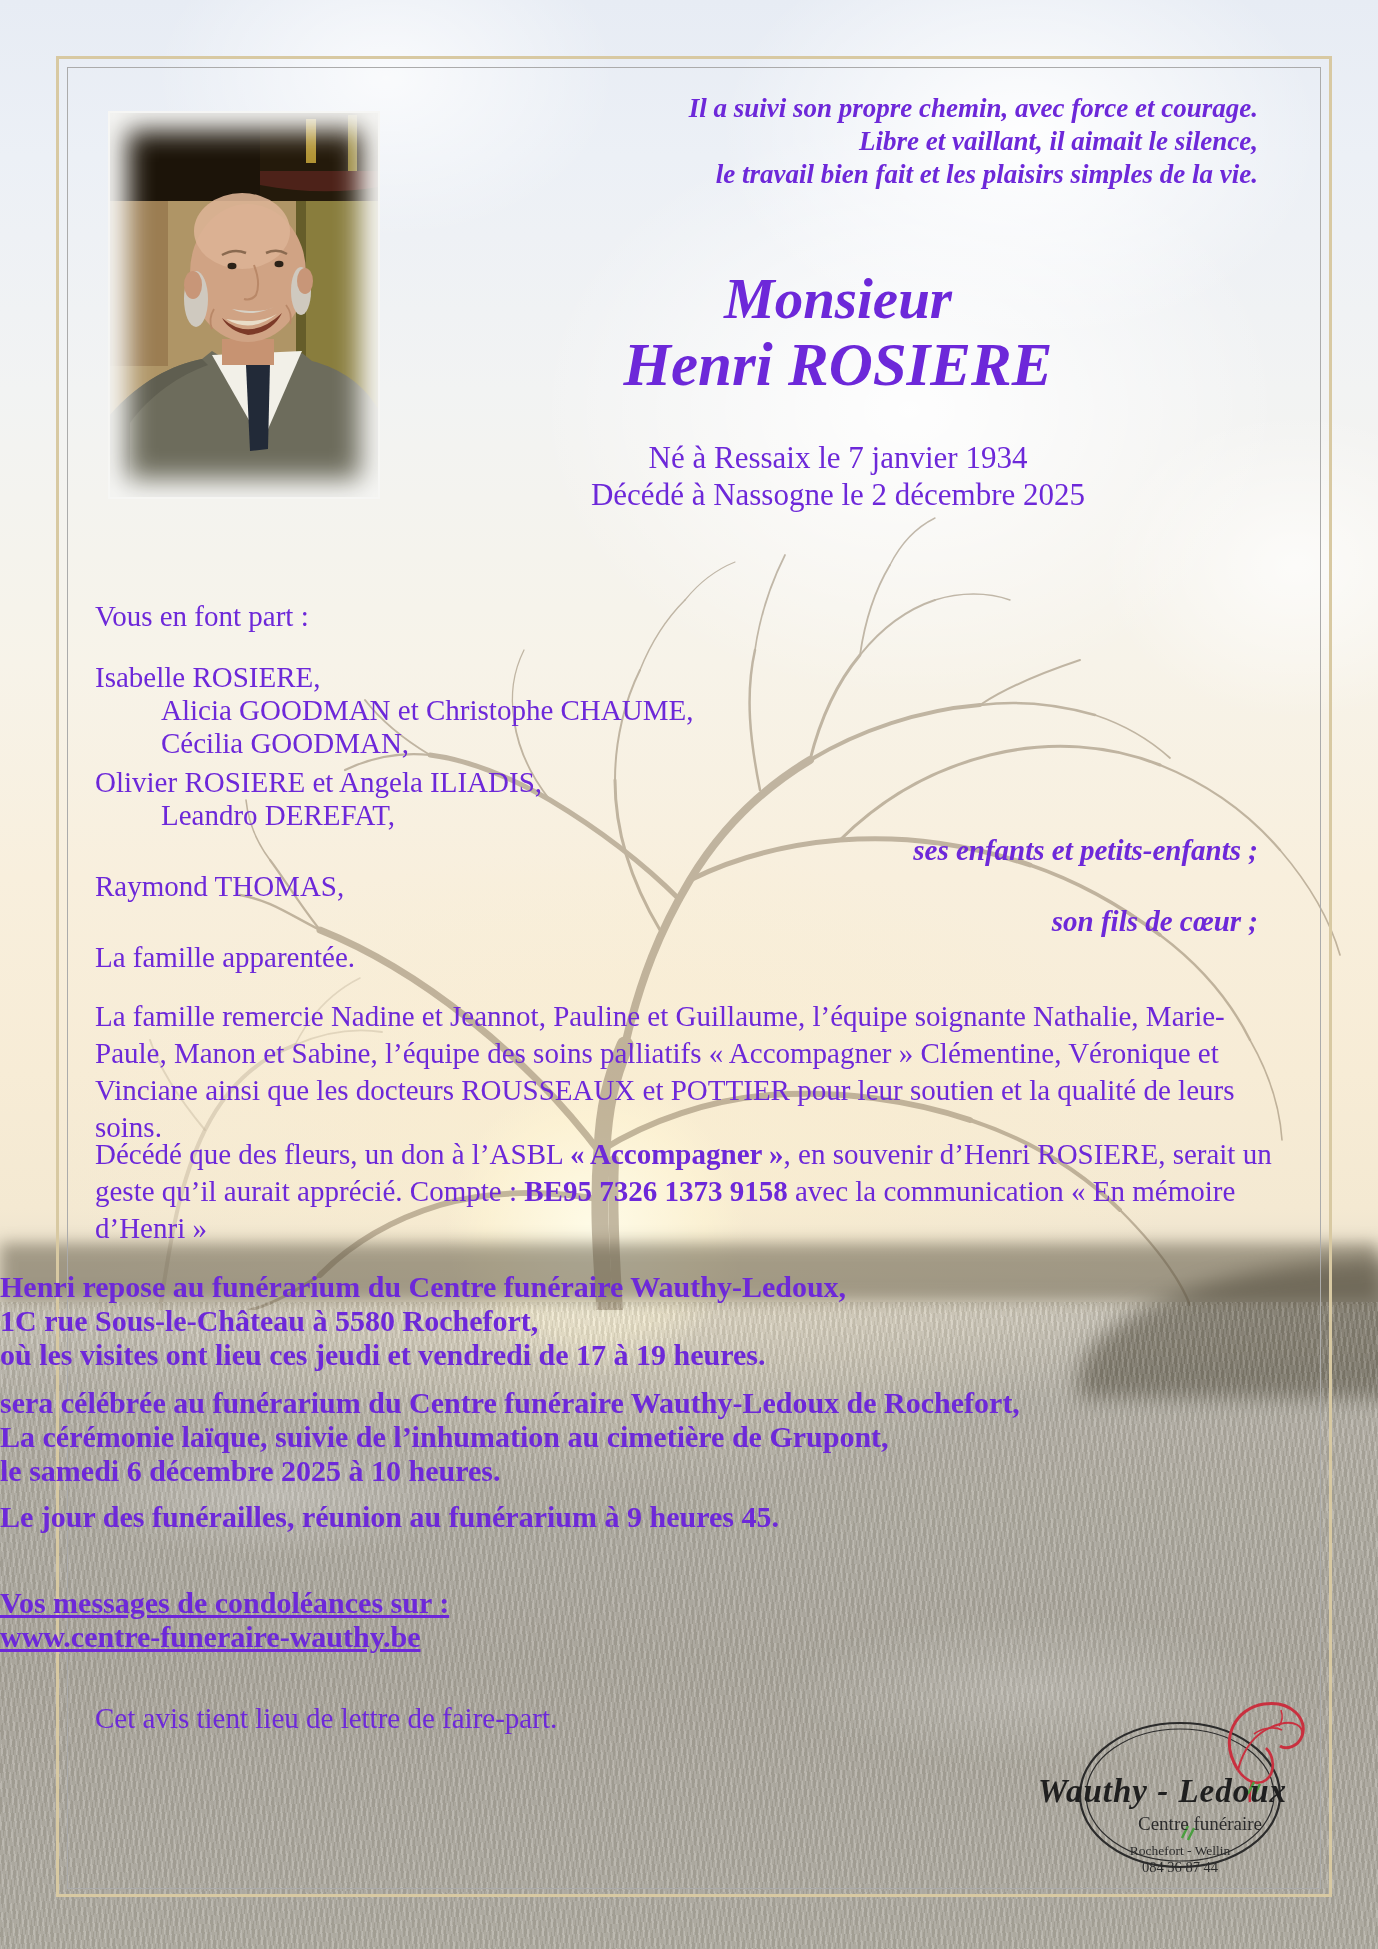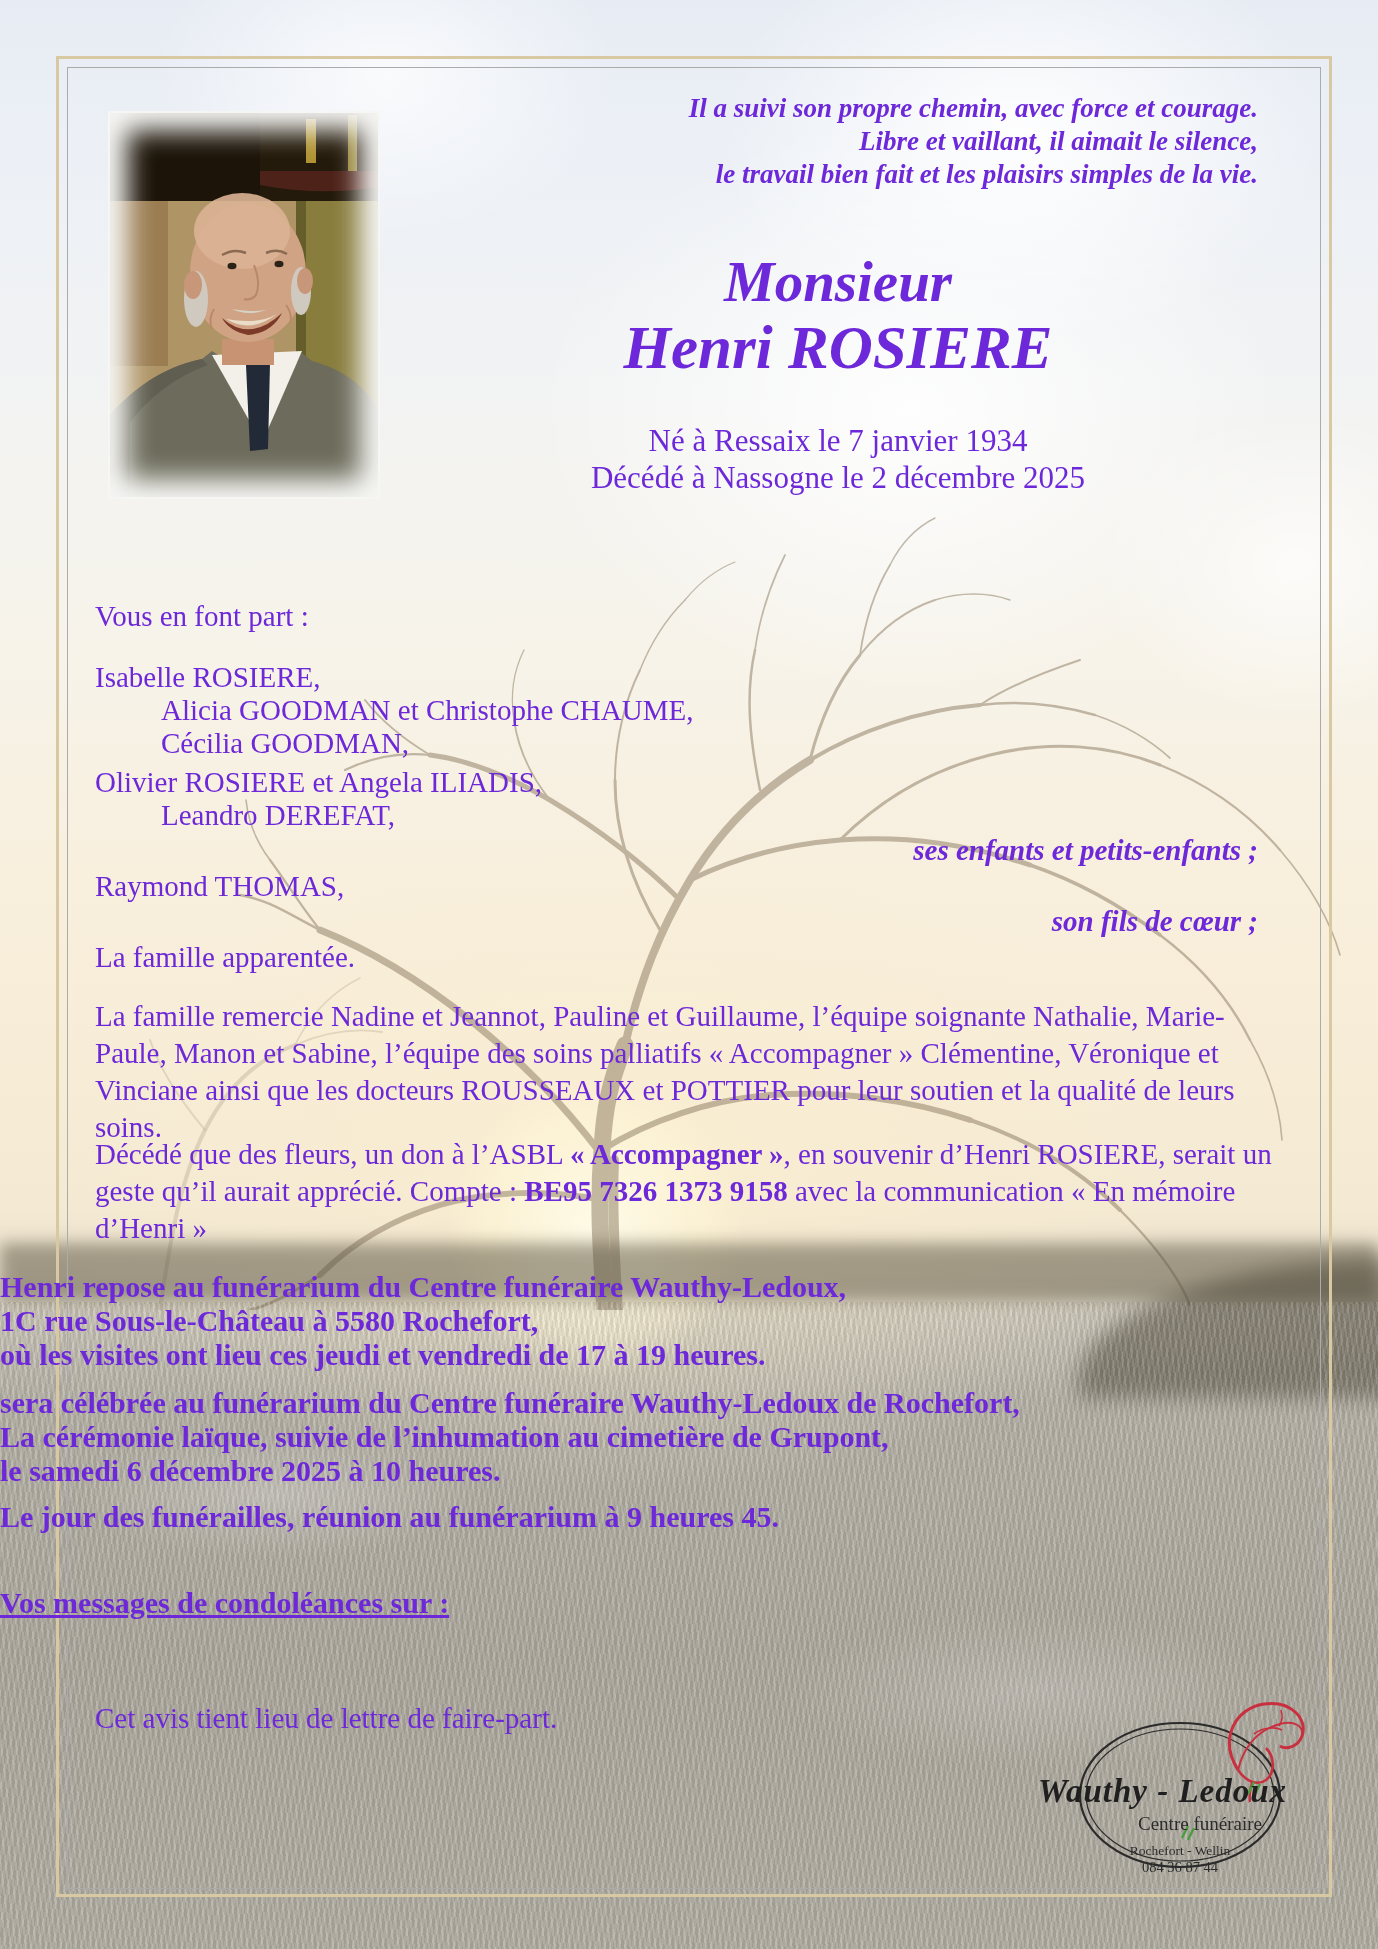--- a/index.html
+++ b/index.html
@@ -39,21 +39,21 @@
   
   .frame-outer{position:absolute;left:56px;top:56px;right:46px;bottom:52px;border:3px solid #d8c9a2;z-index:2;pointer-events:none;}
   .frame-inner{position:absolute;left:67px;top:67px;right:57px;bottom:60px;border:1px solid #ababab;z-index:2;pointer-events:none;}
   
   .photo{position:absolute;left:110px;top:113px;width:268px;height:384px;z-index:3;}
   .photo svg{display:block;width:100%;height:100%;filter:blur(.3px);}
   .photo .feather{position:absolute;inset:-2px;box-shadow:inset 0 0 26px 20px #f6f6f4;pointer-events:none;}
   
   .epitaph{position:absolute;top:92px;right:120px;z-index:4;text-align:right;
     font-style:italic;font-weight:bold;font-size:27px;line-height:33px;}
-  .titleblock{position:absolute;left:298px;top:250px;width:1080px;z-index:4;text-align:center;}
+  .titleblock{position:absolute;left:298px;top:267px;width:1080px;z-index:4;text-align:center;}
   .salutation{font-style:italic;font-weight:bold;font-size:57px;line-height:64px;}
   .dname{font-style:italic;font-weight:bold;font-size:61px;line-height:68px;}
   .dates{margin-top:40px;font-size:31px;line-height:37px;}
   .announce{position:absolute;left:95px;top:600px;width:1163px;z-index:4;font-size:29px;line-height:33px;}
   .announce .intro{margin-bottom:28px;}
   .announce .ind{padding-left:66px;}
   .announce .gap{margin-top:6px;}
   .announce .rel{text-align:right;font-style:italic;font-weight:bold;margin-top:2px;}
   .announce .sp{margin-top:3px;}
   .para{position:absolute;left:95px;width:1192px;z-index:4;font-size:29px;line-height:37px;text-align:left;}
@@ -212,20 +212,21 @@
   <div class="centerblock ceremony">
     <div>sera célébrée au funérarium du Centre funéraire Wauthy-Ledoux de Rochefort,</div>
     <div>La cérémonie laïque, suivie de l’inhumation au cimetière de Grupont,</div>
     <div>le samedi 6 décembre 2025 à 10 heures.</div>
   </div>
 
   <div class="centerblock meeting">Le jour des funérailles, réunion au funérarium à 9 heures 45.</div>
 
   <div class="centerblock condolences">
     <div>Vos messages de condoléances sur :</div>
+    <div>www.centre-funeraire-wauthy.be</div>
   </div>
 
   <div class="notice">Cet avis tient lieu de lettre de faire-part.</div>
 
   <div class="logo">
     <svg viewBox="0 0 300 210" aria-hidden="true">
       <ellipse cx="150" cy="105" rx="100" ry="72" fill="none" stroke="#2b2b2b" stroke-width="2.2"></ellipse>
       <ellipse cx="150" cy="105" rx="94" ry="66" fill="none" stroke="#2b2b2b" stroke-width="1.2"></ellipse>
 
       <g>

